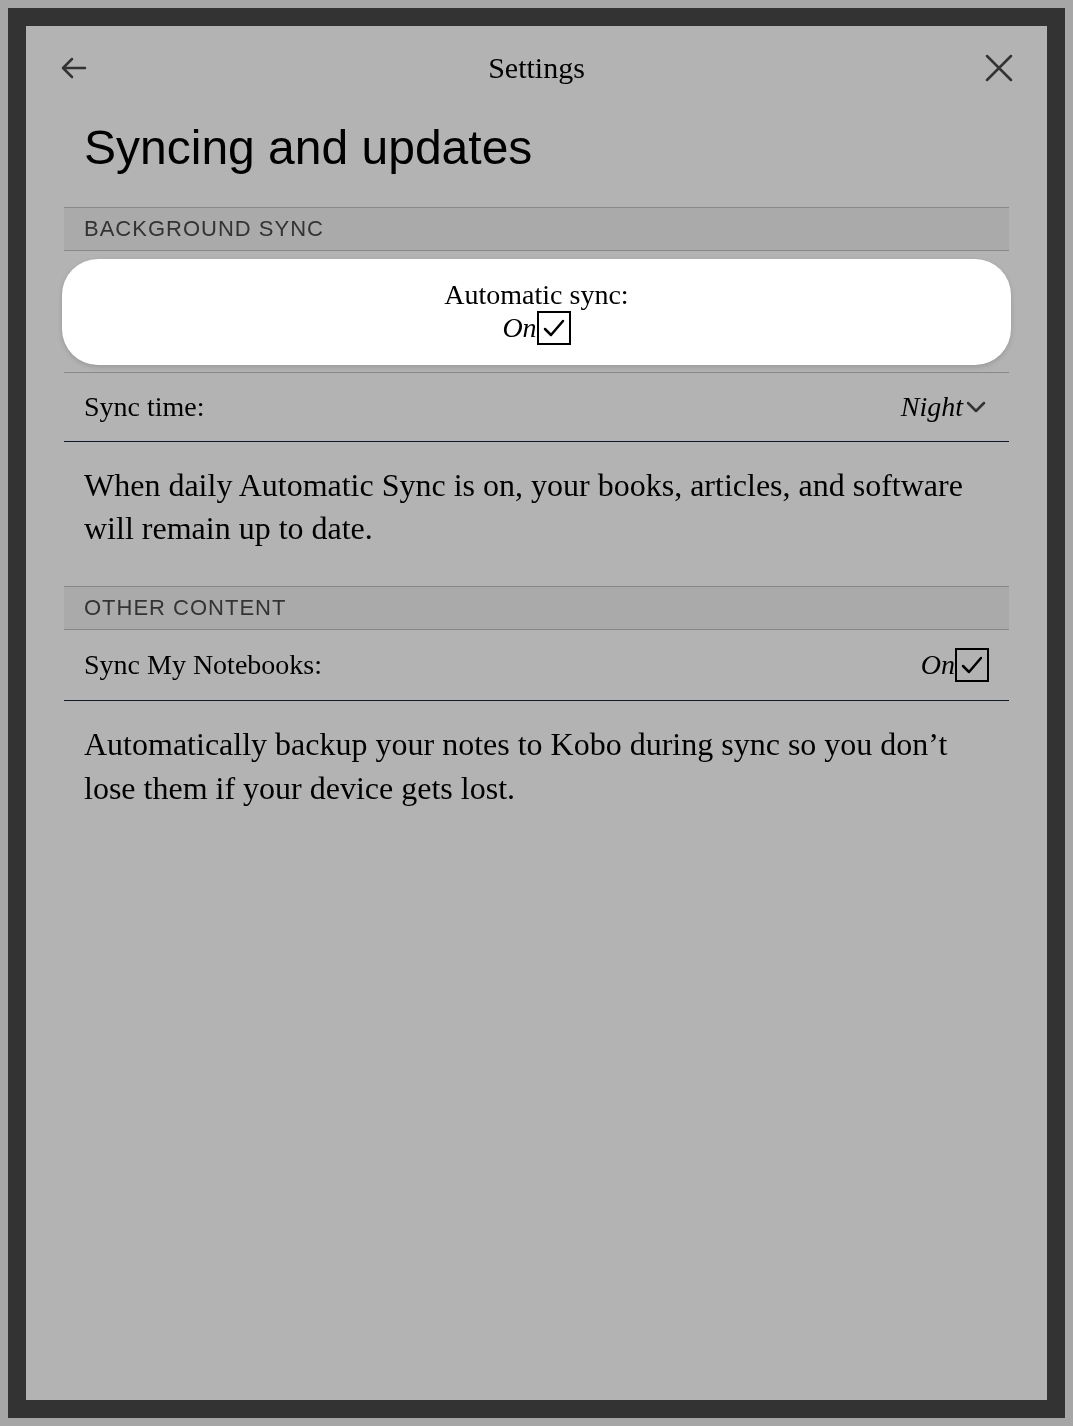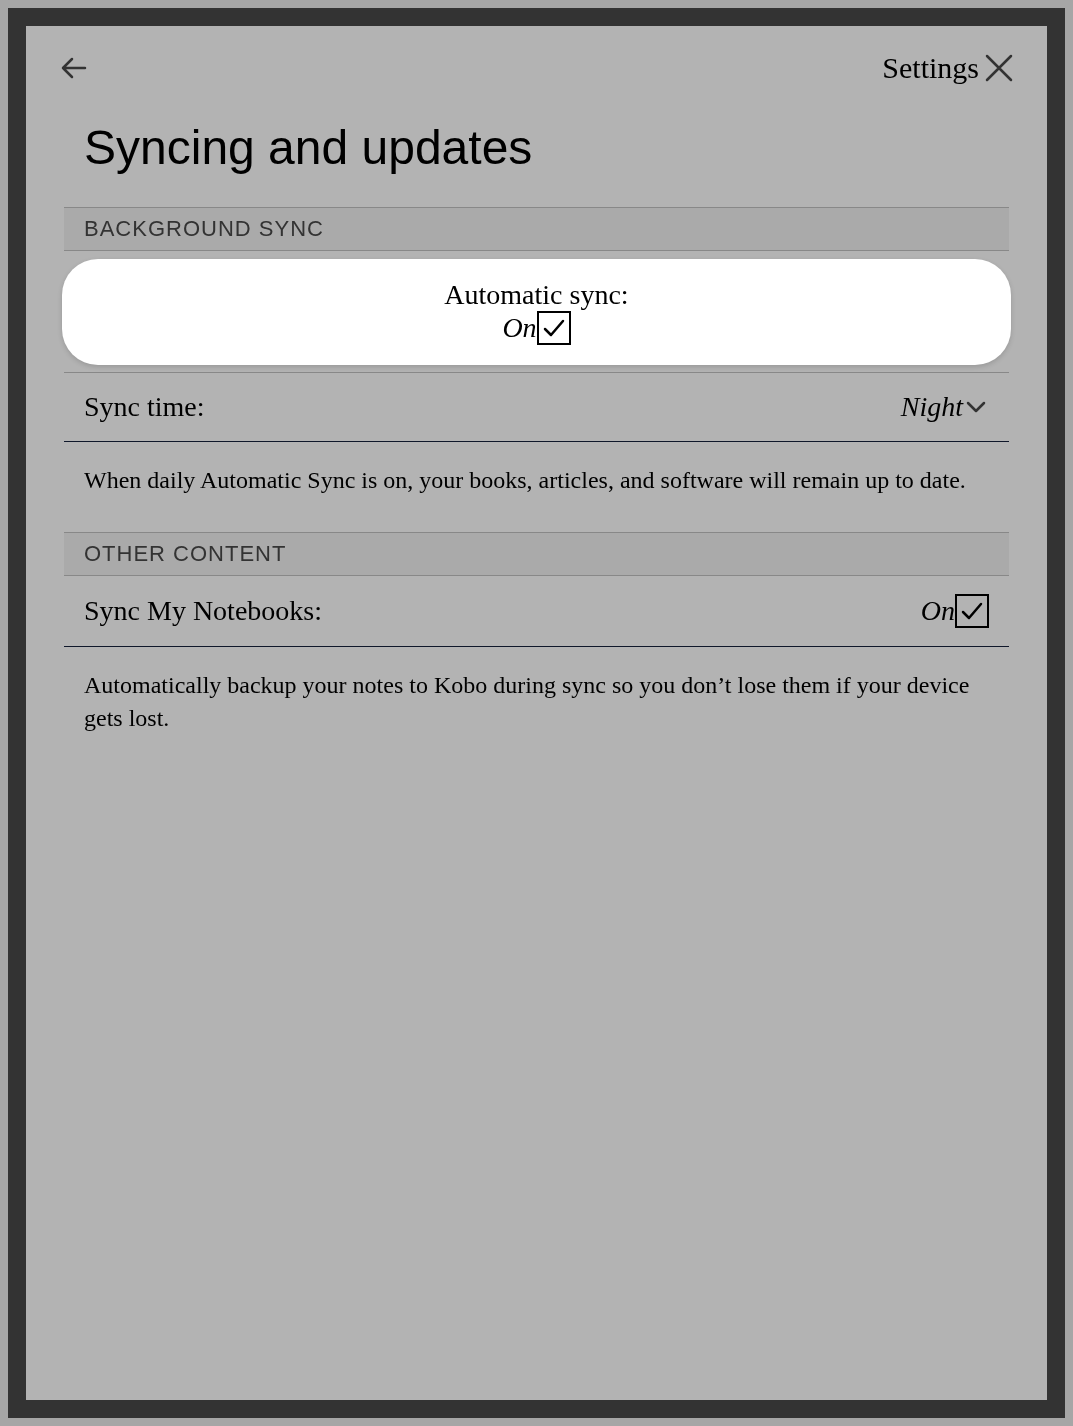--- a/index.html
+++ b/index.html
@@ -26,21 +26,21 @@
       display: flex;
       align-items: center;
       justify-content: space-between;
       padding: 22px 28px 14px 28px;
     }
     .header-title {
       font-size: 30px;
       color: #000;
       font-family: Georgia, serif;
       flex: 1;
-      text-align: right;
+      text-align: center;
     }
     .icon-btn {
       width: 40px;
       height: 40px;
       display: flex;
       align-items: center;
       justify-content: center;
       cursor: pointer;
     }
     .page-title {
@@ -96,21 +96,21 @@
       display: flex;
       align-items: center;
       justify-content: center;
     }
     .row-divider-below {
       border-bottom: 1px solid #888;
       margin: 0 38px;
       height: 8px;
     }
     .description {
-      font-size: 24px;
+      font-size: 32px;
       color: #000;
       padding: 22px 20px 36px 20px;
       margin: 0 38px;
       line-height: 1.35;
       font-family: Georgia, serif;
     }
     .spacer-sm { height: 8px; }
   </style>
 </head>
 <body>

